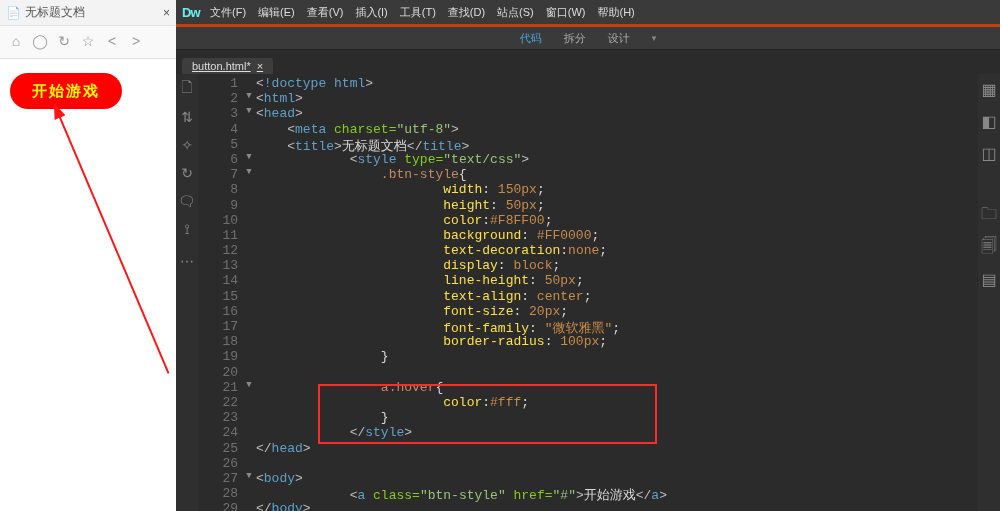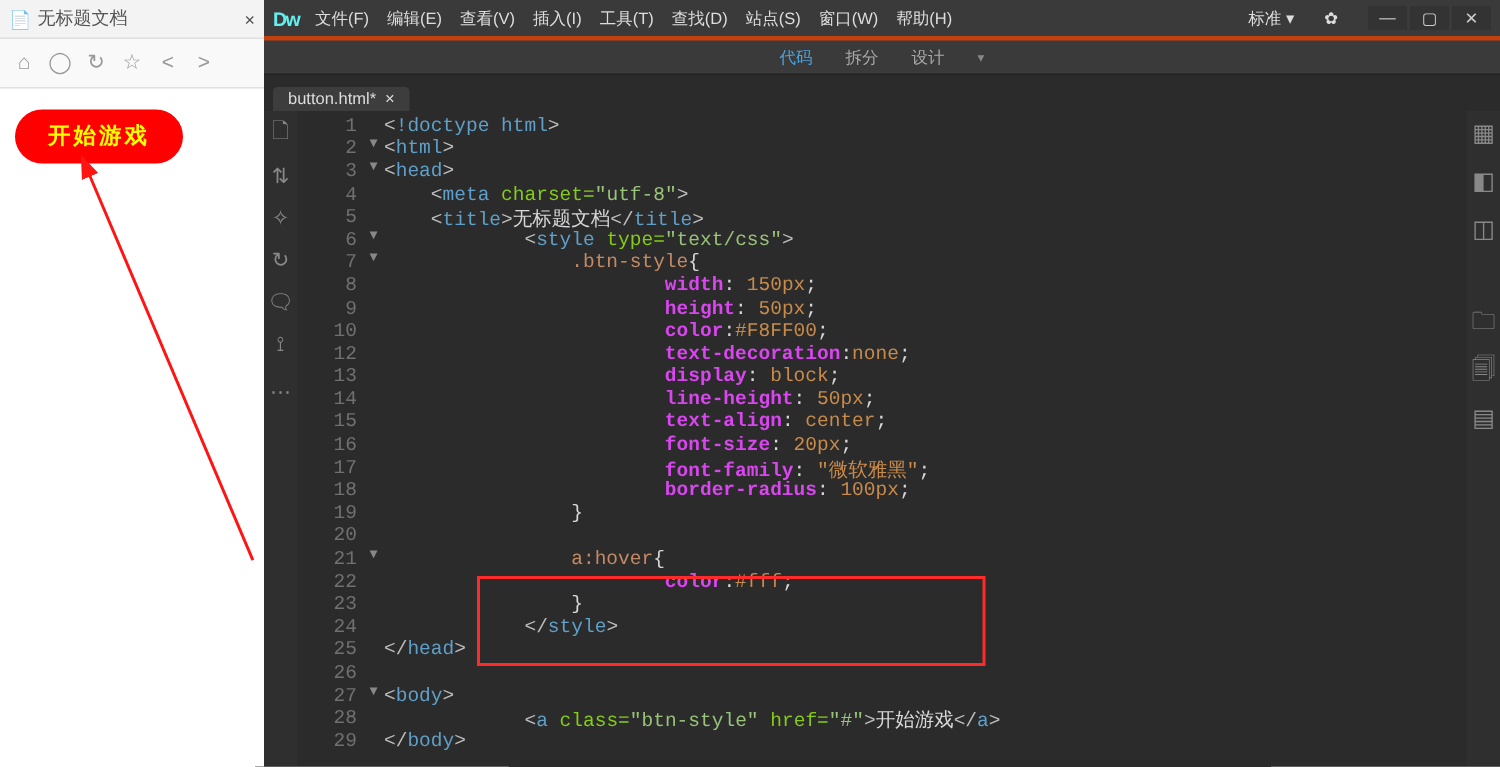--- a/index.html
+++ b/index.html
@@ -22,39 +22,39 @@
   .menubar .menu { padding:2px 6px; cursor:pointer; }
   .menubar .right { margin-left:auto; display:flex; align-items:center; gap:8px; }
   .menubar .winbtns { display:flex; gap:2px; margin-left:6px; }
   .menubar .winbtns span { width:26px; height:16px; display:flex; align-items:center; justify-content:center; background:#333; color:#ccc; font-size:11px; cursor:pointer; }
 
   .subbar { height:22px; display:flex; align-items:center; justify-content:center; background:#3a3a3a; border-top:3px solid #c2410c; border-bottom:1px solid #222; font-size:11px; gap:14px; }
   .subbar .sb { color:#aaa; cursor:pointer; padding:2px 4px; }
   .subbar .sb.active { color:#4aa3df; }
 
   .fileTabRow { display:flex; align-items:flex-end; background:#2b2b2b; padding:2px 0 0 6px; height:22px; }
-  .fileTab { background:#3d3d3d; color:#ddd; font-size:11px; padding:2px 10px; display:flex; align-items:center; gap:6px; border-top-left-radius:3px; border-top-right-radius:3px; cursor:pointer; }
+  .fileTab { background:#3d3d3d; color:#ddd; font-size:11px; padding:2px 10px; display:flex; align-items:center; gap:6px; border-top-left-radius:3px; border-top-right-radius:3px; cursor:pointer;text-decoration:underline; }
 
   .editorRow { flex:1; display:flex; min-height:0; }
   .toolstrip { width:22px; background:#2f2f2f; display:flex; flex-direction:column; align-items:center; padding-top:6px; gap:10px; color:#888; font-size:14px; }
   .toolstrip .t { cursor:pointer; width:18px; height:18px; display:flex; align-items:center; justify-content:center; }
   .toolstrip .dots { margin-top:4px; }
 
   .code { flex:1; overflow:hidden; background:#2b2b2b; font-family:Consolas,"Courier New",monospace; font-size:13px; padding-top:2px; position:relative; }
   .line { display:flex; align-items:flex-start; height:15.2px; white-space:pre; }
   .gutter { width:40px; text-align:right; color:#707070; padding-right:4px; flex:none; }
   .fold { width:14px; color:#888; flex:none; font-size:9px; text-align:center; }
   .content { flex:1; color:#d8d8d8; }
 
   .tok-angle { color:#bdbdbd; }
   .tok-tag   { color:#5ea0c9; }
   .tok-attr  { color:#84cc16; }
   .tok-val   { color:#98c379; }
   .tok-sel   { color:#c48a66; }
-  .tok-prop  { color:#d946ef;font-weight:bold; }
+  .tok-prop  { color:#fde047; }
   .tok-num   { color:#c98b4a; }
   .tok-text  { color:#d8d8d8; }
   .tok-br    { color:#d8d8d8; }
 
   .hl-box { position:absolute; border:2px solid #ff2a2a; pointer-events:none; left:120px; top:310px; width:335px; height:56px; }
 
   .panelstrip { width:22px; background:#2f2f2f; display:flex; flex-direction:column; align-items:center; padding-top:6px; gap:14px; color:#888; }
   .panelstrip .t { cursor:pointer; width:18px; height:18px; display:flex; align-items:center; justify-content:center; }
 </style>
 </head>
@@ -88,29 +88,20 @@
         </defs>
         <line x1="170" y1="320" x2="58" y2="56" stroke="#ff1414" stroke-width="2" marker-end="url(#ah)"></line>
       </svg>
     </div>
   </div>
 
   <div class="ide">
     <div class="menubar">
       <span class="logo">Dw</span>
       <span id="menus"><span class="menu">文件(F)</span><span class="menu">编辑(E)</span><span class="menu">查看(V)</span><span class="menu">插入(I)</span><span class="menu">工具(T)</span><span class="menu">查找(D)</span><span class="menu">站点(S)</span><span class="menu">窗口(W)</span><span class="menu">帮助(H)</span></span>
-      <span class="right">
-        <span class="menu">标准 ▾</span>
-        <span class="menu">✿</span>
-        <span class="winbtns">
-          <span>—</span>
-          <span>▢</span>
-          <span>✕</span>
-        </span>
-      </span>
     </div>
 
     <div class="subbar">
       <span class="sb active">代码</span>
       <span class="sb">拆分</span>
       <span class="sb">设计</span>
       <span class="sb" style="font-size:9px;color:#888">▾</span>
     </div>
 
     <div class="fileTabRow">
@@ -136,20 +127,21 @@
       <div class="line"><span class="gutter">1</span><span class="fold"> </span><span class="content"><span class="tok-angle">&lt;</span><span class="tok-tag">!doctype html</span><span class="tok-angle">&gt;</span></span></div>
           <div class="line"><span class="gutter">2</span><span class="fold">▼</span><span class="content"><span class="tok-angle">&lt;</span><span class="tok-tag">html</span><span class="tok-angle">&gt;</span></span></div>
           <div class="line"><span class="gutter">3</span><span class="fold">▼</span><span class="content"><span class="tok-angle">&lt;</span><span class="tok-tag">head</span><span class="tok-angle">&gt;</span></span></div>
           <div class="line"><span class="gutter">4</span><span class="fold"> </span><span class="content">    <span class="tok-angle">&lt;</span><span class="tok-tag">meta</span> <span class="tok-attr">charset=</span><span class="tok-val">"utf-8"</span><span class="tok-angle">&gt;</span></span></div>
           <div class="line"><span class="gutter">5</span><span class="fold"> </span><span class="content">    <span class="tok-angle">&lt;</span><span class="tok-tag">title</span><span class="tok-angle">&gt;</span><span class="tok-text">无标题文档</span><span class="tok-angle">&lt;/</span><span class="tok-tag">title</span><span class="tok-angle">&gt;</span></span></div>
           <div class="line"><span class="gutter">6</span><span class="fold">▼</span><span class="content">            <span class="tok-angle">&lt;</span><span class="tok-tag">style</span> <span class="tok-attr">type=</span><span class="tok-val">"text/css"</span><span class="tok-angle">&gt;</span></span></div>
           <div class="line"><span class="gutter">7</span><span class="fold">▼</span><span class="content">                <span class="tok-sel">.btn-style</span><span class="tok-br">{</span></span></div>
           <div class="line"><span class="gutter">8</span><span class="fold"> </span><span class="content">                        <span class="tok-prop">width</span><span class="tok-text">: </span><span class="tok-num">150px</span><span class="tok-text">;</span></span></div>
           <div class="line"><span class="gutter">9</span><span class="fold"> </span><span class="content">                        <span class="tok-prop">height</span><span class="tok-text">: </span><span class="tok-num">50px</span><span class="tok-text">;</span></span></div>
           <div class="line"><span class="gutter">10</span><span class="fold"> </span><span class="content">                        <span class="tok-prop">color</span><span class="tok-text">:</span><span class="tok-num">#F8FF00</span><span class="tok-text">;</span></span></div>
+          <div class="line"><span class="gutter">11</span><span class="fold"> </span><span class="content">                        <span class="tok-prop">background</span><span class="tok-text">: </span><span class="tok-num">#FF0000</span><span class="tok-text">;</span></span></div>
           <div class="line"><span class="gutter">12</span><span class="fold"> </span><span class="content">                        <span class="tok-prop">text-decoration</span><span class="tok-text">:</span><span class="tok-num">none</span><span class="tok-text">;</span></span></div>
           <div class="line"><span class="gutter">13</span><span class="fold"> </span><span class="content">                        <span class="tok-prop">display</span><span class="tok-text">: </span><span class="tok-num">block</span><span class="tok-text">;</span></span></div>
           <div class="line"><span class="gutter">14</span><span class="fold"> </span><span class="content">                        <span class="tok-prop">line-height</span><span class="tok-text">: </span><span class="tok-num">50px</span><span class="tok-text">;</span></span></div>
           <div class="line"><span class="gutter">15</span><span class="fold"> </span><span class="content">                        <span class="tok-prop">text-align</span><span class="tok-text">: </span><span class="tok-num">center</span><span class="tok-text">;</span></span></div>
           <div class="line"><span class="gutter">16</span><span class="fold"> </span><span class="content">                        <span class="tok-prop">font-size</span><span class="tok-text">: </span><span class="tok-num">20px</span><span class="tok-text">;</span></span></div>
           <div class="line"><span class="gutter">17</span><span class="fold"> </span><span class="content">                        <span class="tok-prop">font-family</span><span class="tok-text">: </span><span class="tok-num">"微软雅黑"</span><span class="tok-text">;</span></span></div>
           <div class="line"><span class="gutter">18</span><span class="fold"> </span><span class="content">                        <span class="tok-prop">border-radius</span><span class="tok-text">: </span><span class="tok-num">100px</span><span class="tok-text">;</span></span></div>
           <div class="line"><span class="gutter">19</span><span class="fold"> </span><span class="content">                <span class="tok-br">}</span></span></div>
           <div class="line"><span class="gutter">20</span><span class="fold"> </span><span class="content"> </span></div>
           <div class="line"><span class="gutter">21</span><span class="fold">▼</span><span class="content">                <span class="tok-sel">a:hover</span><span class="tok-br">{</span></span></div>

